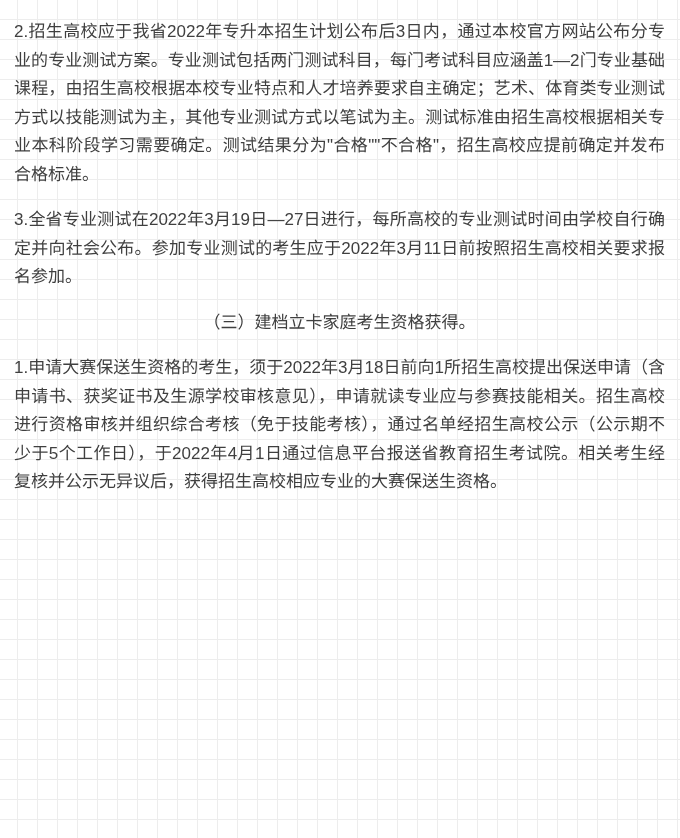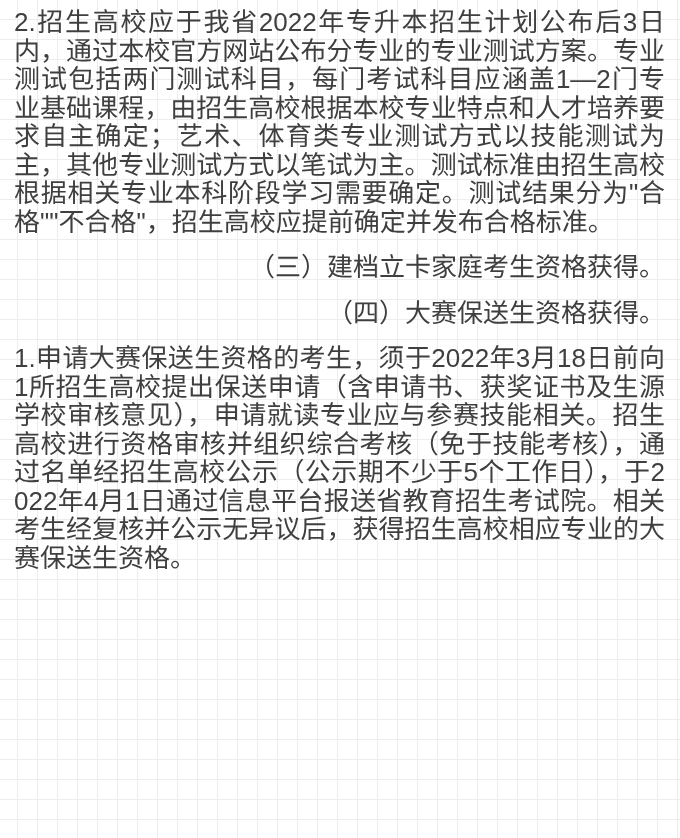--- a/index.html
+++ b/index.html
@@ -21,31 +21,31 @@
     background-size: 20px 20px;
     background-position: -3px -1px;
   }
   .page {
     box-sizing: border-box;
     width: 680px;
     height: 838px;
     padding: 8px 15px 0 14px;
   }
   .block {
-    font-size: 26px;
+    font-size: 17px;
     line-height: 28.5px;
-    margin: 0 0 17px 0;
+    margin: 10px 0 17px 0;
     text-align: justify;
     letter-spacing: 0;
     word-break: break-all;
   }
   .block:last-child { margin-bottom: 0; }
-  .heading { text-align: right; }
+  .heading { text-align: center; }
 </style>
 </head>
 <body>
 
 <div class="page">
   <p class="block">2.招生高校应于我省2022年专升本招生计划公布后3日内，通过本校官方网站公布分专业的专业测试方案。专业测试包括两门测试科目，每门考试科目应涵盖1—2门专业基础课程，由招生高校根据本校专业特点和人才培养要求自主确定；艺术、体育类专业测试方式以技能测试为主，其他专业测试方式以笔试为主。测试标准由招生高校根据相关专业本科阶段学习需要确定。测试结果分为"合格""不合格"，招生高校应提前确定并发布合格标准。</p>
+  <p class="block">3.全省专业测试在2022年3月19日—27日进行，每所高校的专业测试时间由学校自行确定并向社会公布。参加专业测试的考生应于2022年3月11日前按照招生高校相关要求报名参加。</p>
   <p class="block heading">（三）建档立卡家庭考生资格获得。</p>
-  <p class="block heading">（四）大赛保送生资格获得。</p>
   <p class="block">1.申请大赛保送生资格的考生，须于2022年3月18日前向1所招生高校提出保送申请（含申请书、获奖证书及生源学校审核意见），申请就读专业应与参赛技能相关。招生高校进行资格审核并组织综合考核（免于技能考核），通过名单经招生高校公示（公示期不少于5个工作日），于2022年4月1日通过信息平台报送省教育招生考试院。相关考生经复核并公示无异议后，获得招生高校相应专业的大赛保送生资格。</p>
 </div>
 
 </body></html>

